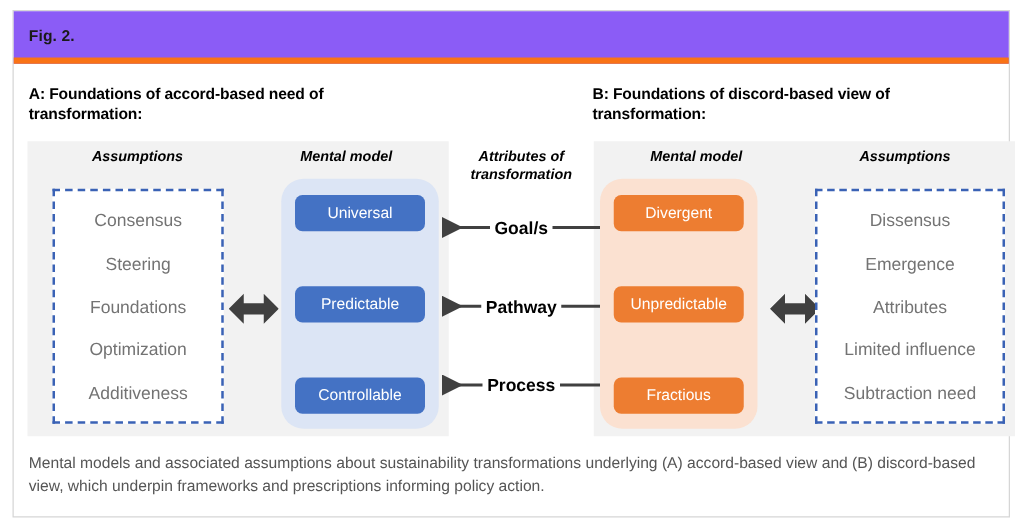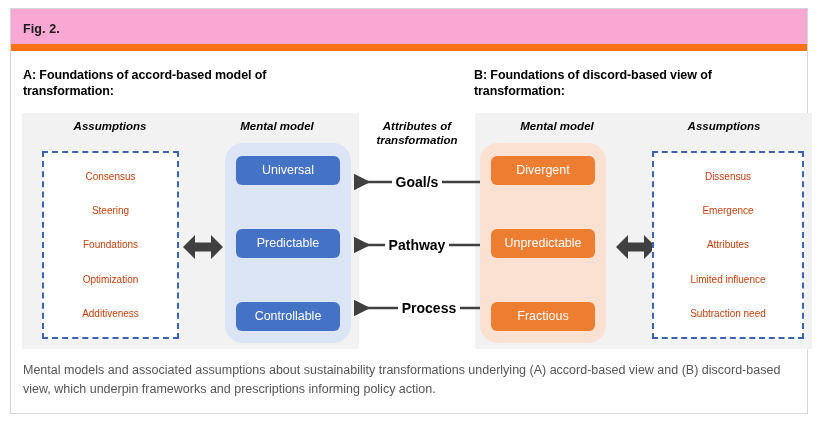--- a/index.html
+++ b/index.html
@@ -26,22 +26,22 @@
     box-sizing: border-box;
   }
 
   
   .fig-header {
     position: absolute;
     left: 0;
     top: 0;
     width: 100%;
     height: 42px;
-    background: #f9a8d4;
-    border-bottom: 7px solid #f97316;
+    background: #8b5cf6;
+    border-bottom: 5px solid #f97316;
     box-sizing: border-box;
   }
   .fig-header-label {
     position: absolute;
     left: 12px;
     top: 13px;
     font-size: 12.5px;
     font-weight: bold;
     color: #1a1a1a;
     letter-spacing: .1px;
@@ -104,22 +104,22 @@
     box-sizing: border-box;
     display: flex;
     flex-direction: column;
     justify-content: space-around;
     align-items: center;
     padding: 6px 2px;
   }
   #assump-box-a { left: 20px;  width: 137px; }
   #assump-box-b { left: 630px; width: 152px; }
   .assump-item {
-    font-size: 10px;
-    color: #c2410c;
+    font-size: 14px;
+    color: #737373;
     text-align: center;
     white-space: nowrap;
   }
 
   
   .mm-container {
     position: absolute;
     top: 30px;
     width: 126px;
     height: 200px;
@@ -154,21 +154,21 @@
     position: absolute;
     left: 329px;
     width: 132px;
     height: 30px;
     display: flex;
     align-items: center;
     justify-content: center;
   }
   #attr-row-0 { top: 54px; }
   #attr-row-1 { top: 117px; }
-  #attr-row-2 { top: 180px; margin-left: 12px; }
+  #attr-row-2 { top: 180px; }
   .attr-label {
     font-size: 14px;
     font-weight: bold;
     color: #000;
     white-space: nowrap;
     padding: 0 4px;
     background: #ffffff;
     z-index: 3;
   }
   
@@ -204,21 +204,21 @@
 </style>
 </head>
 <body>
 
 <div class="fig-card">
 
   <div class="fig-header">
     <div class="fig-header-label">Fig. 2.</div>
   </div>
 
-  <div class="panel-title" id="title-a">A: Foundations of accord-based model of transformation:</div>
+  <div class="panel-title" id="title-a">A: Foundations of accord-based need of transformation:</div>
   <div class="panel-title" id="title-b">B: Foundations of discord-based view of transformation:</div>
 
   <div class="diagram">
 
     <div class="panel-bg" id="panel-bg-a"></div>
     <div class="panel-bg" id="panel-bg-b"></div>
 
     <div class="col-head" id="head-assump-a">Assumptions</div>
     <div class="col-head" id="head-mental-a">Mental model</div>
     <div class="col-head" id="head-attrs">

